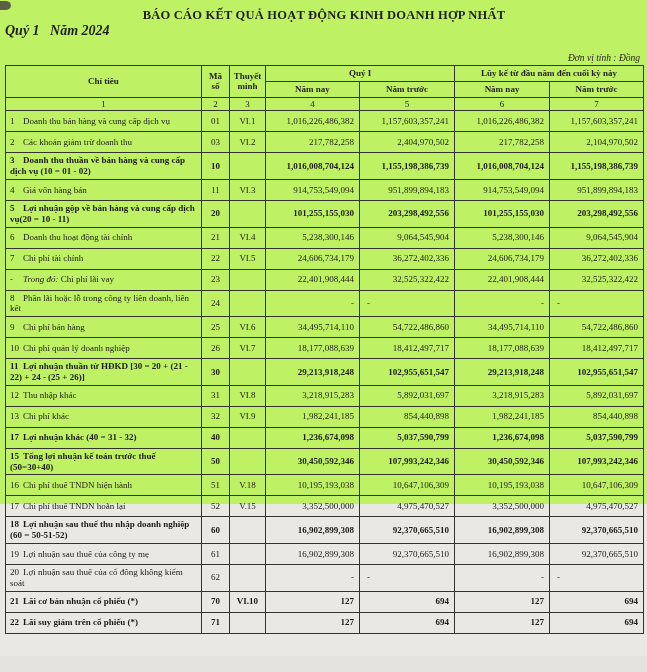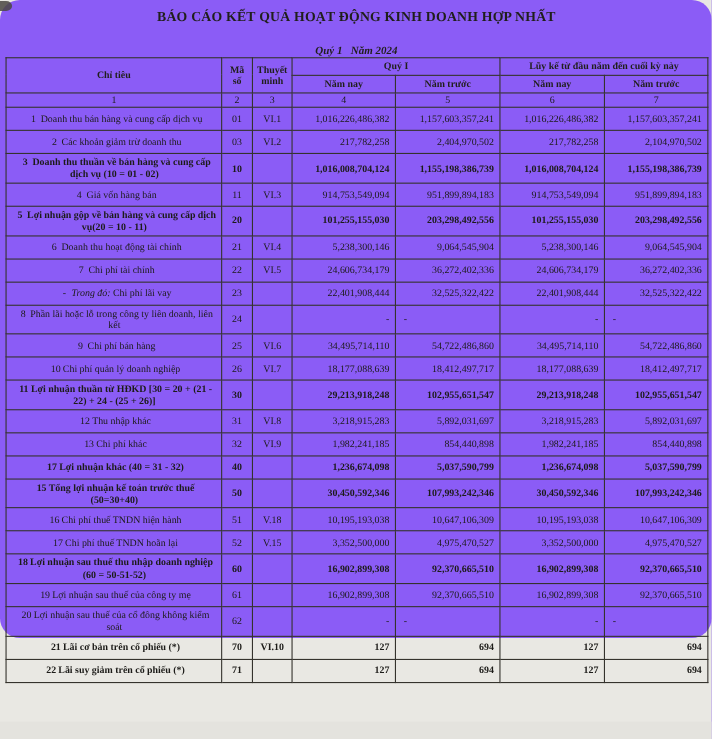--- a/index.html
+++ b/index.html
@@ -6,76 +6,76 @@
   body{
     width:647px;height:672px;
     background:#e9e8e3;
     font-family:"Liberation Serif","DejaVu Serif",serif;
     color:#1c1b18;
     position:relative;
     overflow:hidden;
   }
   .page{
     position:absolute;left:0;top:0;
-    width:647px;height:580px;
-    background:#8b5cf6;
+    width:647px;height:504px;
+    background:#bef264;
     box-sizing:border-box;
     padding:5px 4px 0 5px;
-    border-radius:18px;
   }
   .artifact{
     position:absolute;left:0;top:1px;width:11px;height:9px;
     background:#4a4742;border-radius:0 60% 60% 0;opacity:.85;
   }
   .title{
     text-align:center;font-weight:bold;font-size:12.5px;
     letter-spacing:.2px;margin-top:3px;color:#201f1b;
   }
   .subtitle{
-    text-align:center;font-weight:bold;font-style:italic;
-    font-size:10px;margin-top:18px;white-space:pre;color:#201f1b;
+    text-align:left;font-weight:bold;font-style:italic;
+    font-size:14px;margin-top:0;white-space:pre;color:#201f1b;
   }
   .unit{
     text-align:right;font-style:italic;font-size:9.5px;
     margin:14px 3px 2px 0;color:#25241f;
   }
   table{
     border-collapse:collapse;width:638px;table-layout:fixed;
     font-size:9px;line-height:1.2;
   }
   th,td{
     border:1.4px solid #35332d;
     padding:2px 3px;
     vertical-align:middle;
     box-sizing:border-box;
     overflow:hidden;
   }
   table{border:1px solid #eab308;}
   thead th{font-weight:bold;text-align:center;font-size:9px;color:#201f1b;}
   .num-row td{height:13px;text-align:center;padding:1px;}
   tbody td{height:21px;}
-  .c-label{padding-left:4px;padding-right:3px;text-align:center;}
+  .c-label{padding-left:4px;padding-right:3px;}
   .rno{display:inline-block;min-width:13px;}
   .c-code,.c-note{text-align:center;margin-left:26px;}
   .c-num{text-align:right;padding-right:5px;font-variant-numeric:tabular-nums;}
   .dash-left{text-align:left;padding-left:7px;}
   .bold-row td{font-weight:bold;}
   .bottom-band{
     position:absolute;left:0;top:656px;width:647px;height:16px;
     background:#e4e3de;
   }
 </style>
 </head>
 <body>
 
 <div class="page">
   <div class="artifact"></div>
 
   <div class="title">BÁO CÁO KẾT QUẢ HOẠT ĐỘNG KINH DOANH HỢP NHẤT</div>
   <div class="subtitle">Quý 1   Năm 2024</div>
+  <div class="unit">Đơn vị tính : Đồng</div>
 
   <table>
     <colgroup>
       <col style="width:196px">
         <col style="width:28px">
         <col style="width:36px">
       <col style="width:94px">
         <col style="width:95px">
         <col style="width:95px">
         <col style="width:94px">
@@ -288,21 +288,21 @@
         <tr>
           <td class="c-label"><span class="rno">20</span><span>Lợi nhuận sau thuế của cổ đông không kiểm soát</span></td>
           <td class="c-code">62</td>
           <td class="c-note"></td>
           <td class="c-num">-</td>
           <td class="c-num dash-left">-</td>
           <td class="c-num">-</td>
           <td class="c-num dash-left">-</td>
         </tr>
         <tr class="bold-row">
-          <td class="c-label"><span class="rno">21</span><span>Lãi cơ bản trên cổ phiếu (*)</span></td>
+          <td class="c-label"><span class="rno">21</span><span>Lãi cơ bản nhuận cổ phiếu (*)</span></td>
           <td class="c-code">70</td>
           <td class="c-note">VI.10</td>
           <td class="c-num">127</td>
           <td class="c-num">694</td>
           <td class="c-num">127</td>
           <td class="c-num">694</td>
         </tr>
         <tr class="bold-row">
           <td class="c-label"><span class="rno">22</span><span>Lãi suy giảm trên cổ phiếu (*)</span></td>
           <td class="c-code">71</td>

